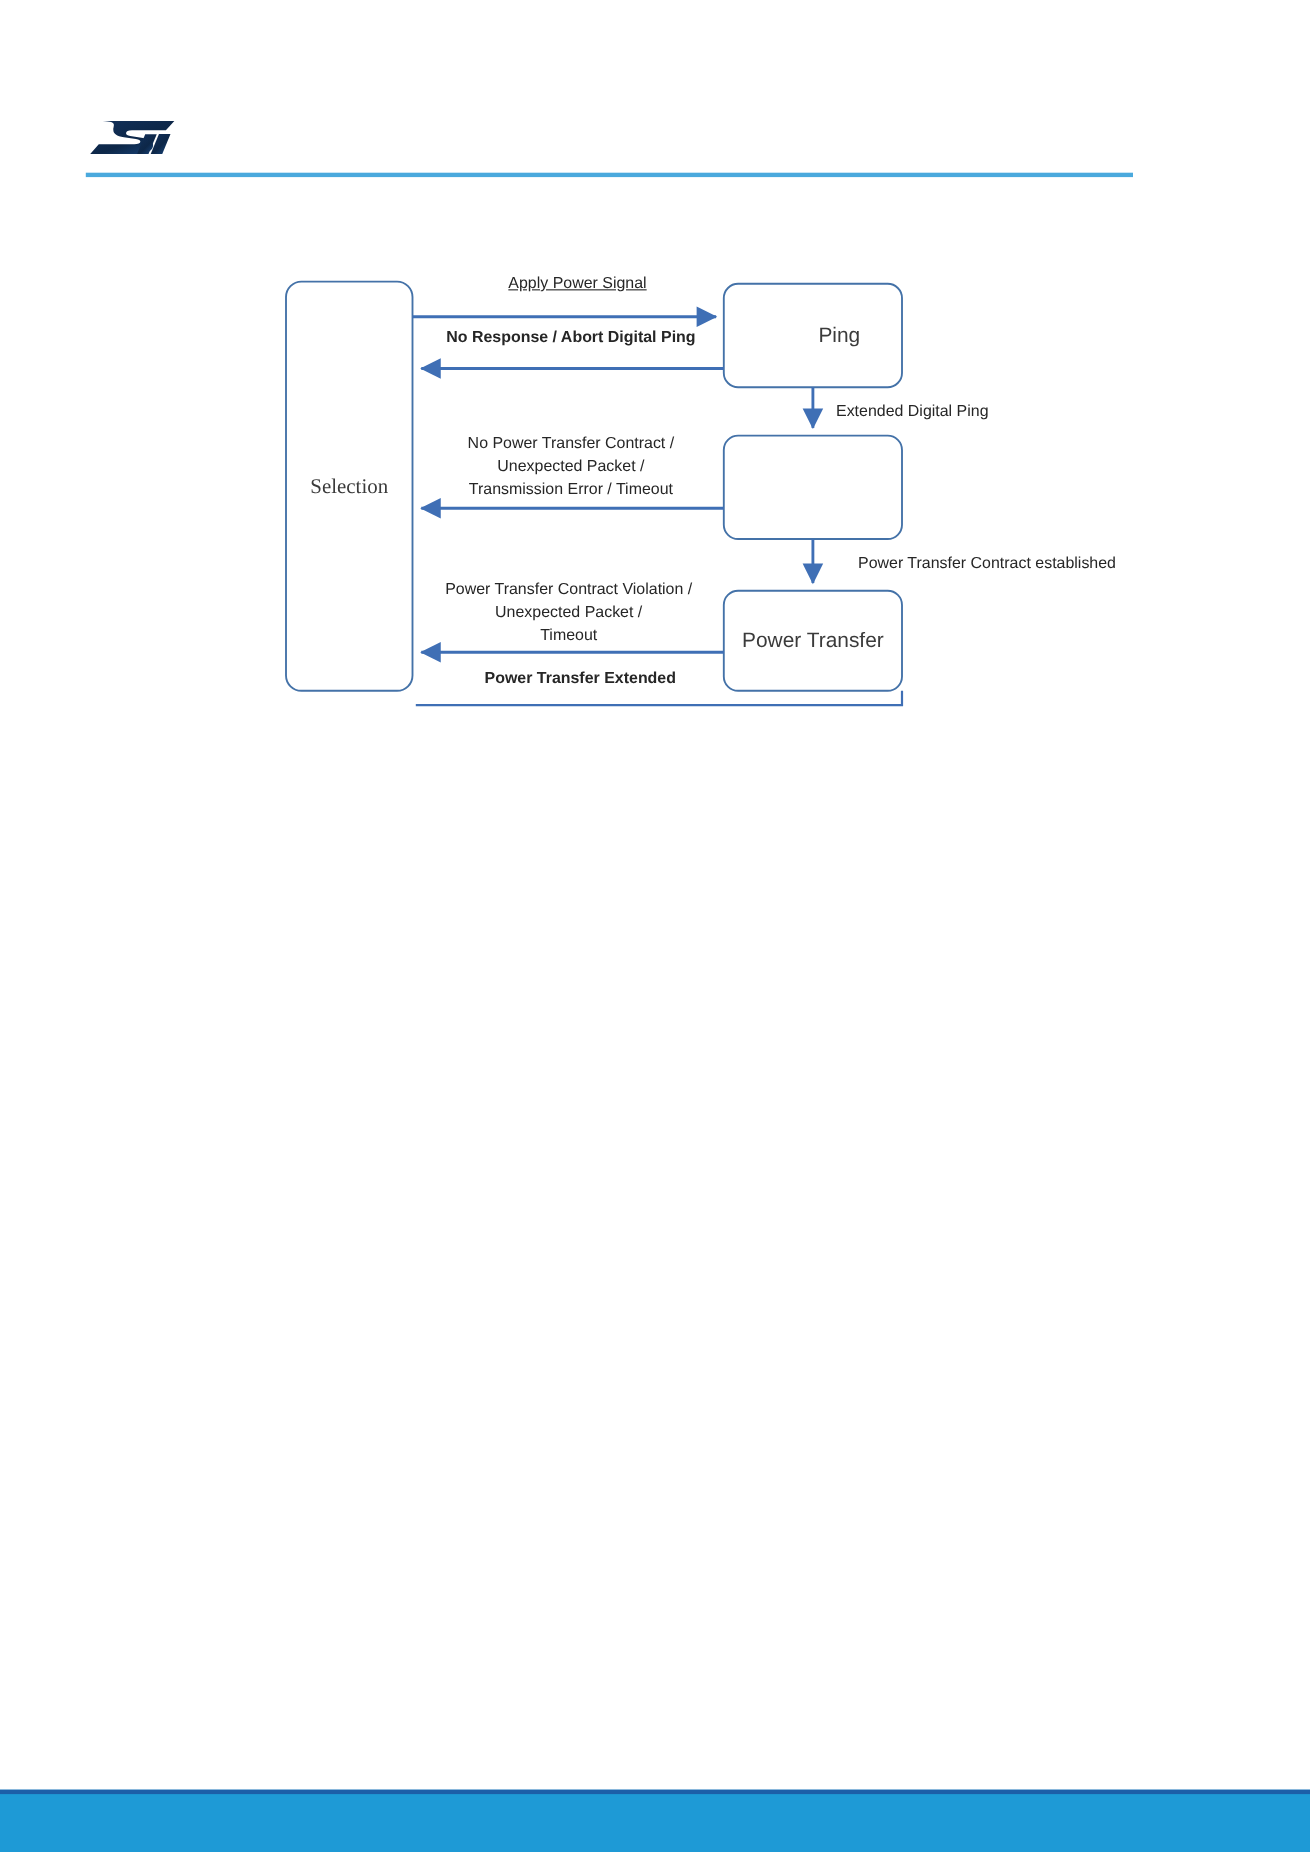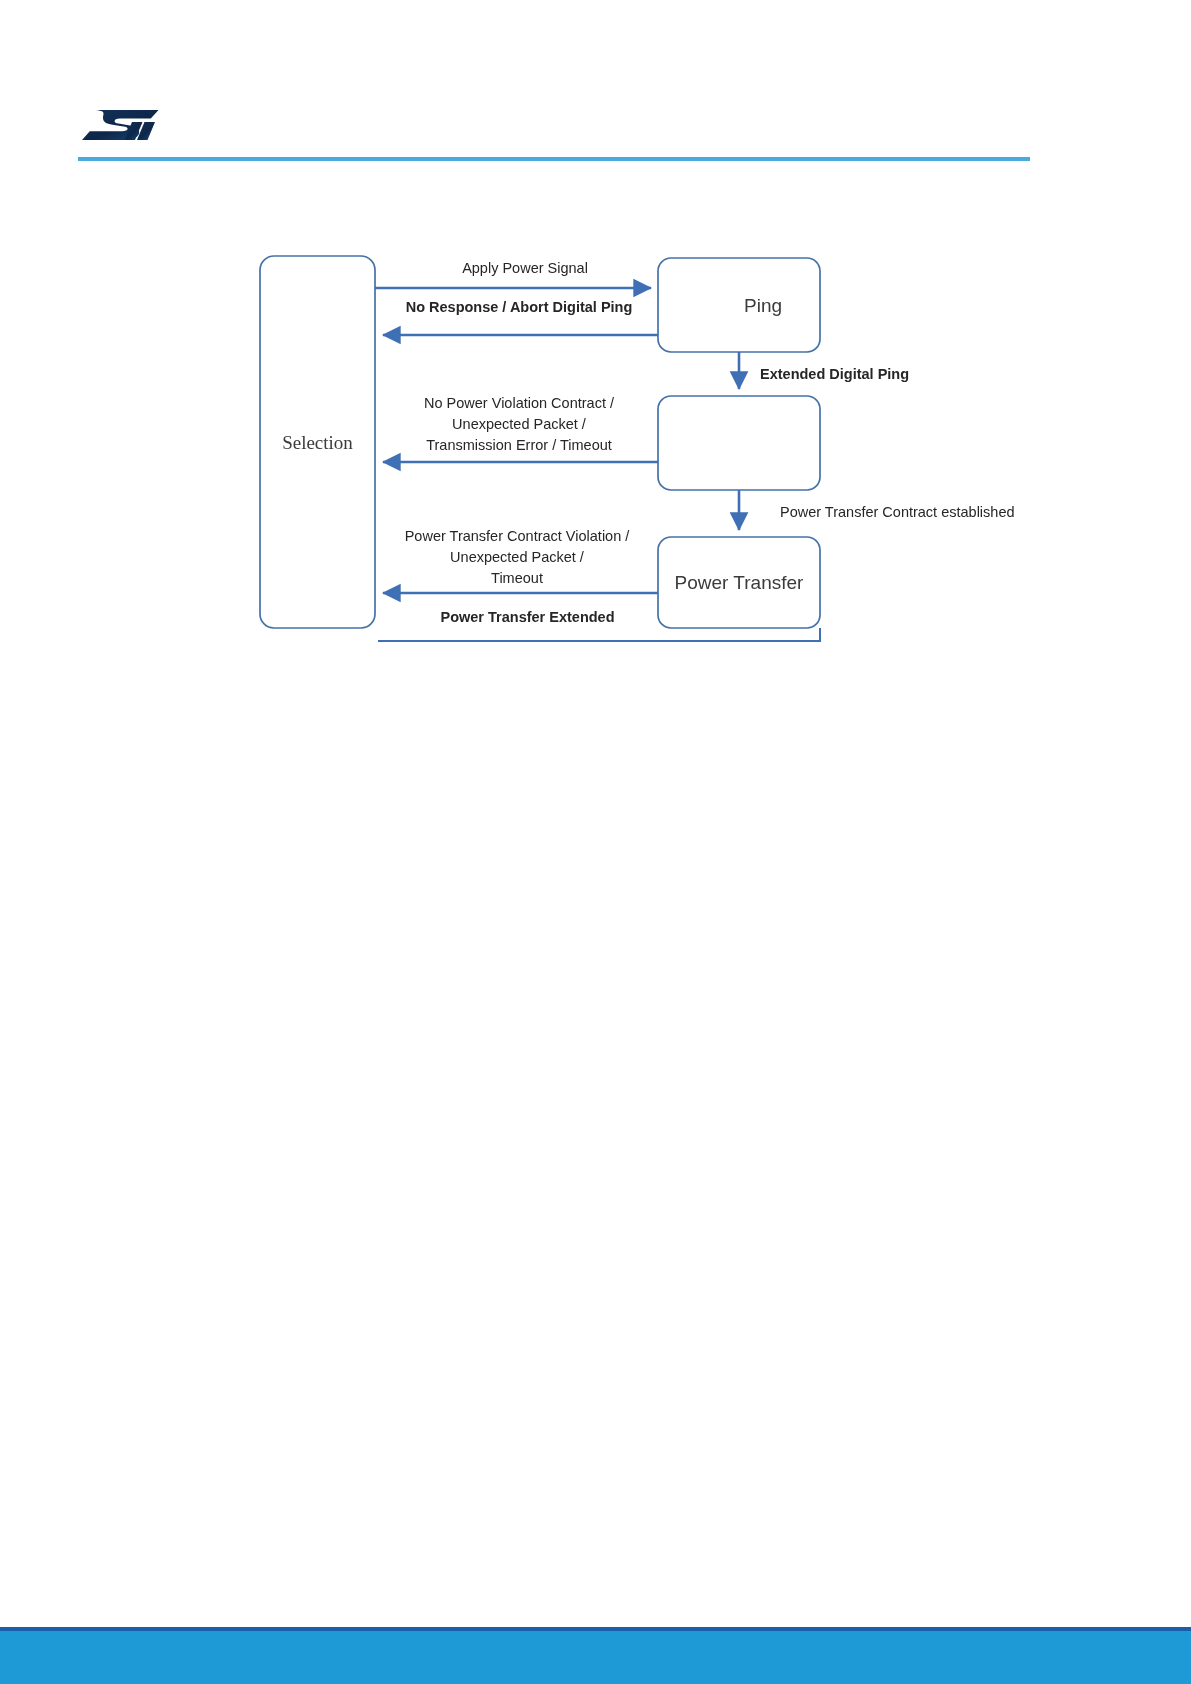--- a/index.html
+++ b/index.html
@@ -125,27 +125,27 @@
     <path d="M820,628 L820,641 L378,641" fill="none" stroke="#3f6fb5" stroke-width="2.0"></path>
   </svg>
 
   <div class="state-label" style="left:260px; top:430px; width:115px;font-family:Liberation Serif, serif;">Selection</div>
 
   <div class="state-label" style="left:658px; top:293px; width:162px;padding-left:24px;">Ping</div>
 
 
   <div class="state-label" style="left:655px; top:570px; width:168px;">Power Transfer</div>
 
-  <div class="edge-label" style="left:395px; top:258px; width:260px;">Apply Power Signal</div>
+  <div class="edge-label" style="left:395px; top:248px; width:260px;text-decoration:underline;">Apply Power Signal</div>
 
   <div class="edge-label" style="left:385px; top:297px; width:268px;font-weight:bold;">No Response / Abort Digital Ping</div>
 
-  <div class="edge-label" style="left:760px; top:364px; width:260px; text-align:left;font-weight:bold;">Extended Digital Ping</div>
+  <div class="edge-label" style="left:760px; top:364px; width:260px; text-align:left;">Extended Digital Ping</div>
 
-  <div class="edge-label" style="left:385px; top:393px; width:268px;">No Power Violation Contract /
+  <div class="edge-label" style="left:385px; top:393px; width:268px;">No Power Transfer Contract /
 Unexpected Packet /
 Transmission Error / Timeout</div>
 
   <div class="edge-label" style="left:752px; top:502px; width:300px; text-align:left;margin-left:28px;">Power Transfer Contract established</div>
 
   <div class="edge-label" style="left:378px; top:526px; width:278px;">Power Transfer Contract Violation /
 Unexpected Packet /
 Timeout</div>
 
   <div class="edge-label" style="left:400px; top:607px; width:255px; font-weight:bold;">Power Transfer Extended</div>

